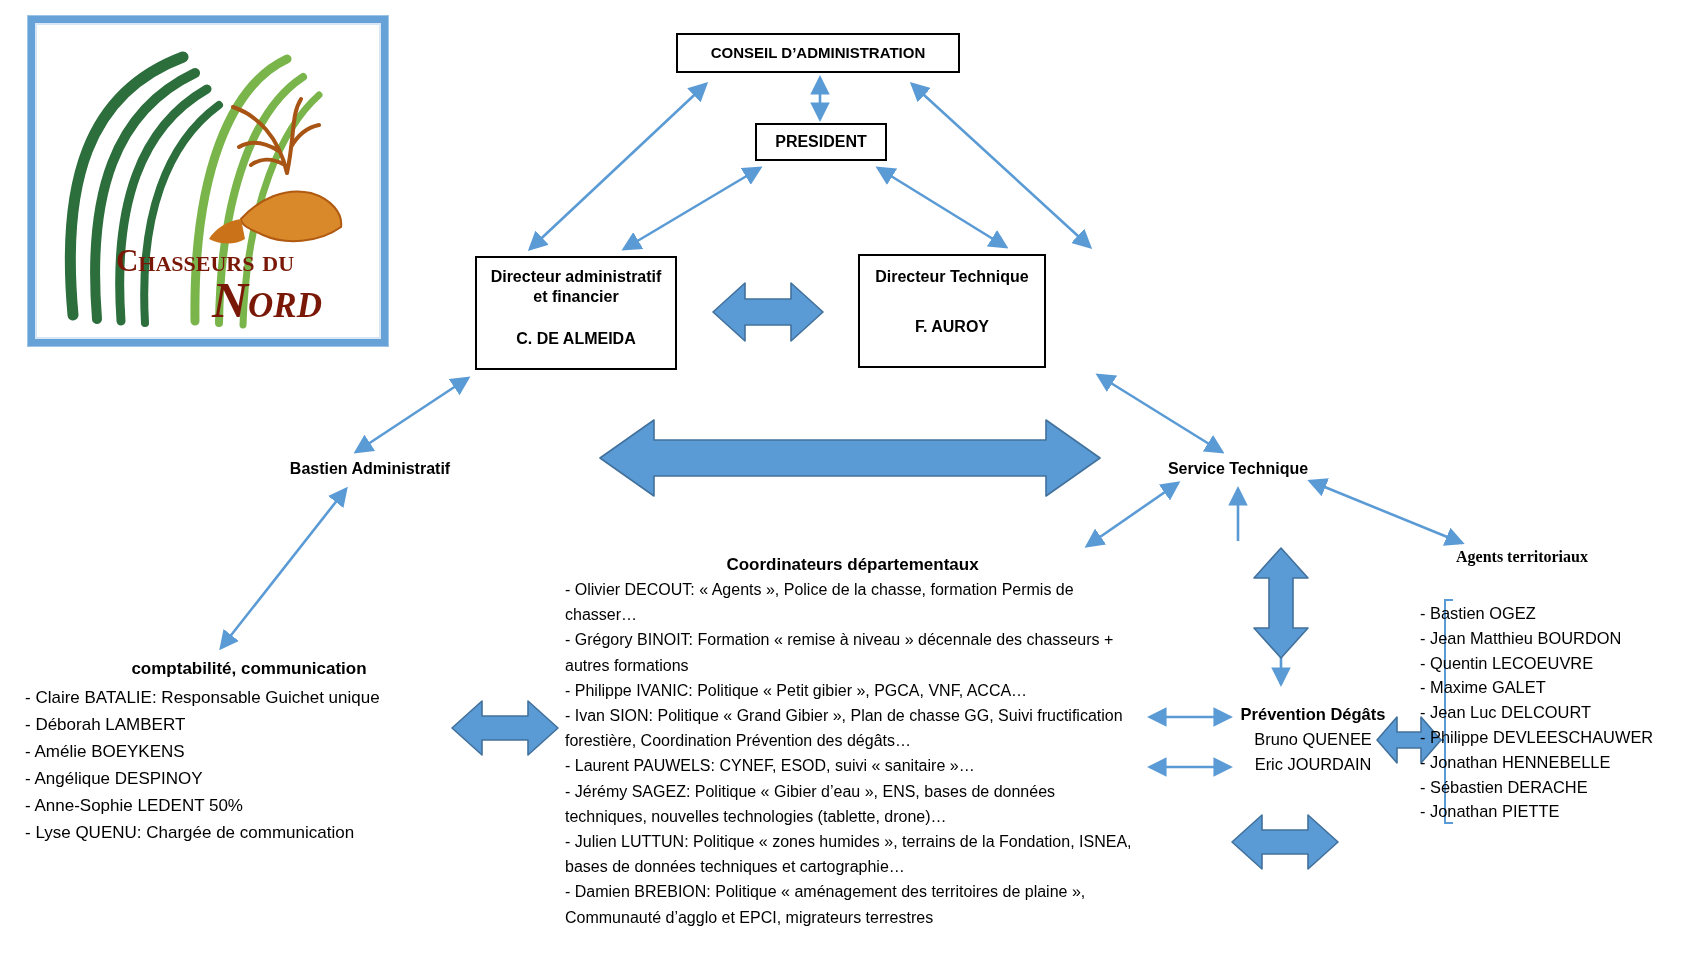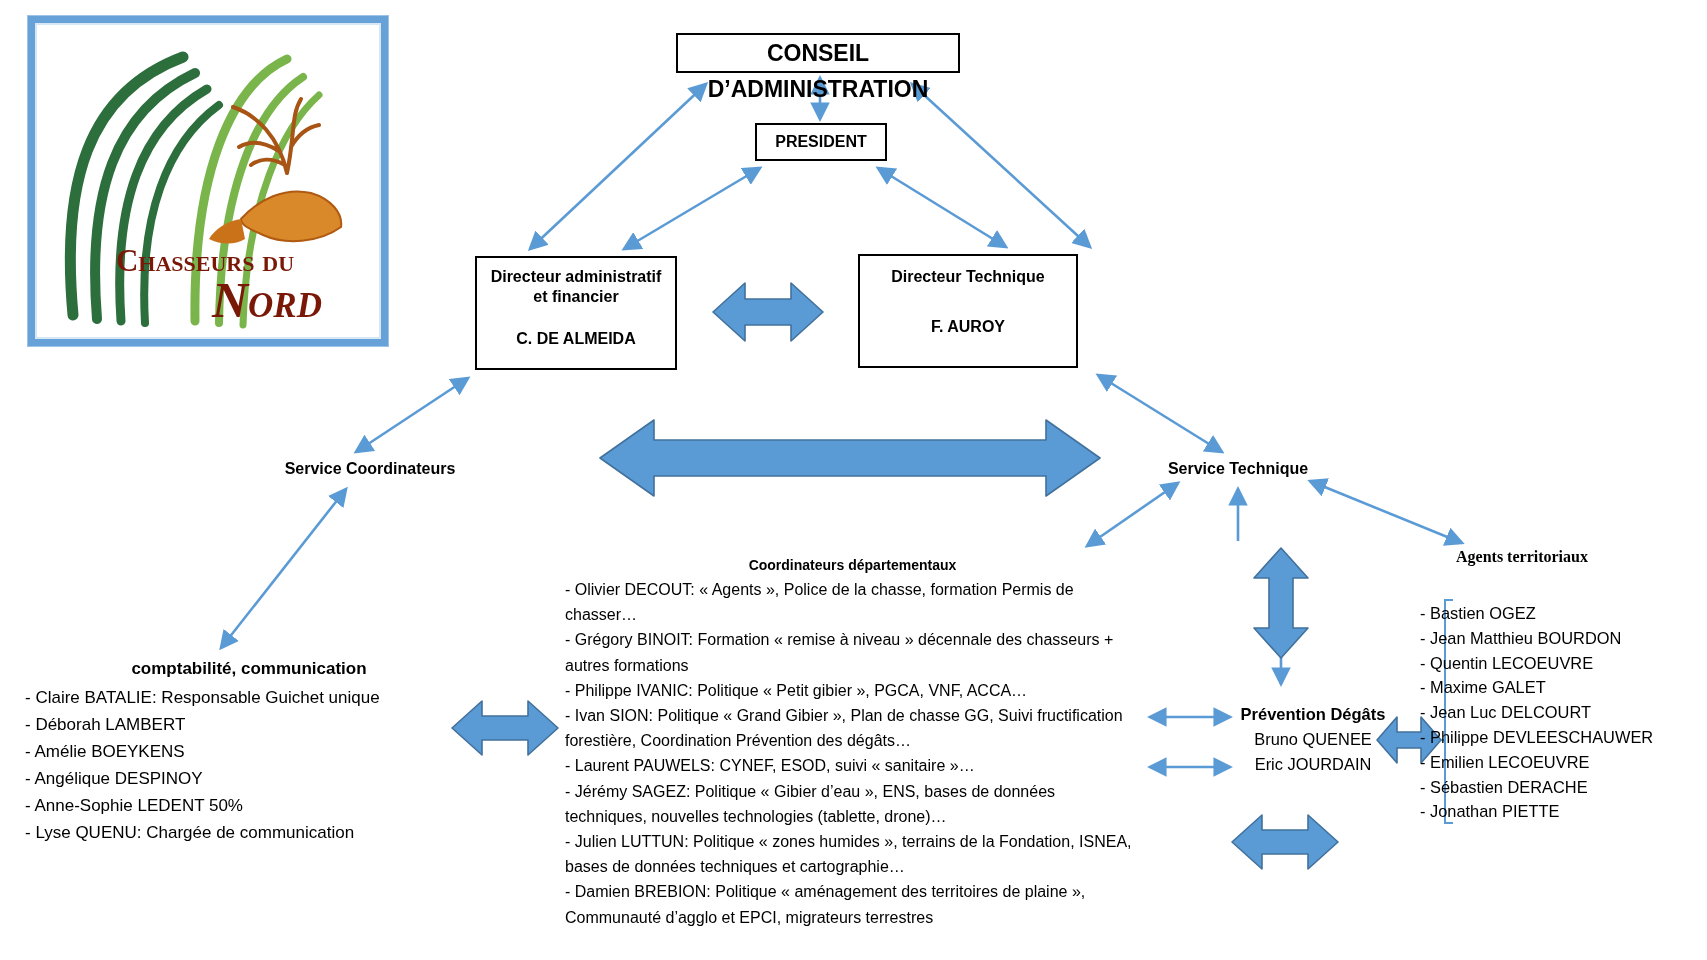--- a/index.html
+++ b/index.html
@@ -81,41 +81,41 @@
                M256,124 C264,110 274,104 284,102" stroke="#a85414" stroke-width="4" fill="none" stroke-linecap="round"></path>
       <path d="M206,196 C224,176 250,164 276,170 C296,176 308,190 306,204
                C284,220 250,222 228,212 C214,206 206,202 206,196 z" fill="#d9882a" stroke="#b05a11" stroke-width="2"></path>
       <path d="M206,196 C192,198 180,206 174,216 C186,222 200,222 210,216 z" fill="#c9721a"></path>
     </g>
     <text x="170" y="248" text-anchor="middle" fill="#7a1808" style="font-family:'Liberation Serif','DejaVu Serif',serif;font-size:31px;font-weight:bold;font-variant:small-caps;">Chasseurs du</text>
     <text x="232" y="294" text-anchor="middle" fill="#7a1808" style="font-family:'Liberation Serif','DejaVu Serif',serif;font-size:50px;font-weight:bold;font-style:italic;font-variant:small-caps;">Nord</text>
   </svg>
 </div>
 
-<div class="obox" style="left:676px;top:33px;width:284px;height:40px;font-size:23px;line-height:36px;">
+<div class="obox" style="left:676px;top:33px;width:284px;height:40px;font-size:15px;line-height:36px;">
   <span>CONSEIL D’ADMINISTRATION</span>
 </div>
 
 <div class="obox" style="left:755px;top:123px;width:132px;height:38px;font-size:16px;line-height:34px;">
   <span>PRESIDENT</span>
 </div>
 
 <div class="obox" style="left:475px;top:256px;width:202px;height:114px;font-size:16px;line-height:20px;padding-top:9px;">
   <span class="t">Directeur administratif</span>
   <span class="t">et financier</span>
   <span class="t" style="margin-top:22px;">C. DE ALMEIDA</span>
 </div>
 
-<div class="obox" style="left:858px;top:254px;width:220px;height:114px;font-size:16px;line-height:20px;padding-top:11px;">
+<div class="obox" style="left:858px;top:254px;width:188px;height:114px;font-size:16px;line-height:20px;padding-top:11px;">
   <span class="t">Directeur Technique</span>
   <span class="t" style="margin-top:30px;">F. AUROY</span>
 </div>
 
 <div class="svc" style="left:270px;top:460px;width:200px;">
-  <span>Service Coordinateurs</span>
+  <span>Bastien Administratif</span>
 </div>
 
 <div class="svc" style="left:1163px;top:460px;width:150px;">
   <span>Service Technique</span>
 </div>
 
 <div class="blk" style="left:25px;top:656px;width:448px;font-size:17px;">
   <div class="blk-title" style="line-height:25px;">
     <div>comptabilité, communication</div>
   </div>
@@ -123,21 +123,21 @@
     <div class="li">- Claire BATALIE: Responsable Guichet unique</div>
     <div class="li">- Déborah LAMBERT</div>
     <div class="li">- Amélie BOEYKENS</div>
     <div class="li">- Angélique DESPINOY</div>
     <div class="li">- Anne-Sophie LEDENT 50%</div>
     <div class="li">- Lyse QUENU: Chargée de communication</div>
   </div>
 </div>
 
 <div class="blk" style="left:565px;top:553px;width:575px;">
-  <div class="blk-title" style="font-size:14px;line-height:24px;">Coordinateurs départementaux</div>
+  <div class="blk-title" style="font-size:17px;line-height:24px;">Coordinateurs départementaux</div>
   <div style="font-size:16px;line-height:25.2px;">
     <div>- Olivier DECOUT:  « Agents », Police de la chasse, formation Permis de chasser…</div>
     <div>- Grégory BINOIT: Formation « remise à niveau » décennale des chasseurs + autres formations</div>
     <div>- Philippe IVANIC: Politique « Petit gibier », PGCA, VNF, ACCA…</div>
     <div>- Ivan SION: Politique « Grand Gibier », Plan de chasse GG, Suivi fructification forestière, Coordination Prévention des dégâts…</div>
     <div>- Laurent PAUWELS: CYNEF, ESOD, suivi « sanitaire »…</div>
     <div>- Jérémy SAGEZ: Politique « Gibier d’eau », ENS, bases de données techniques, nouvelles technologies (tablette, drone)…</div>
     <div>- Julien LUTTUN: Politique « zones humides », terrains de la Fondation, ISNEA, bases de données techniques et cartographie…</div>
     <div>- Damien BREBION: Politique « aménagement des territoires de plaine », Communauté d’agglo et EPCI, migrateurs terrestres</div>
   </div>
@@ -151,16 +151,16 @@
 
 <div class="blk blk-title" style="left:1456px;top:548px;width:170px;font-size:16px;text-align:left;font-family:Liberation Serif, serif;">Agents territoriaux</div>
 
 <div class="blk" style="left:1420px;top:601px;width:250px;font-size:16.4px;line-height:24.8px;">
   <div class="li">- Bastien OGEZ</div>
   <div class="li">- Jean Matthieu BOURDON</div>
   <div class="li">- Quentin LECOEUVRE</div>
   <div class="li">- Maxime GALET</div>
   <div class="li">- Jean Luc DELCOURT</div>
   <div class="li">- Philippe DEVLEESCHAUWER</div>
-  <div class="li">- Emilien LECOEUVRE</div>
+  <div class="li">- Jonathan HENNEBELLE</div>
   <div class="li">- Sébastien DERACHE</div>
   <div class="li">- Jonathan PIETTE</div>
 </div>
 
 </body></html>

